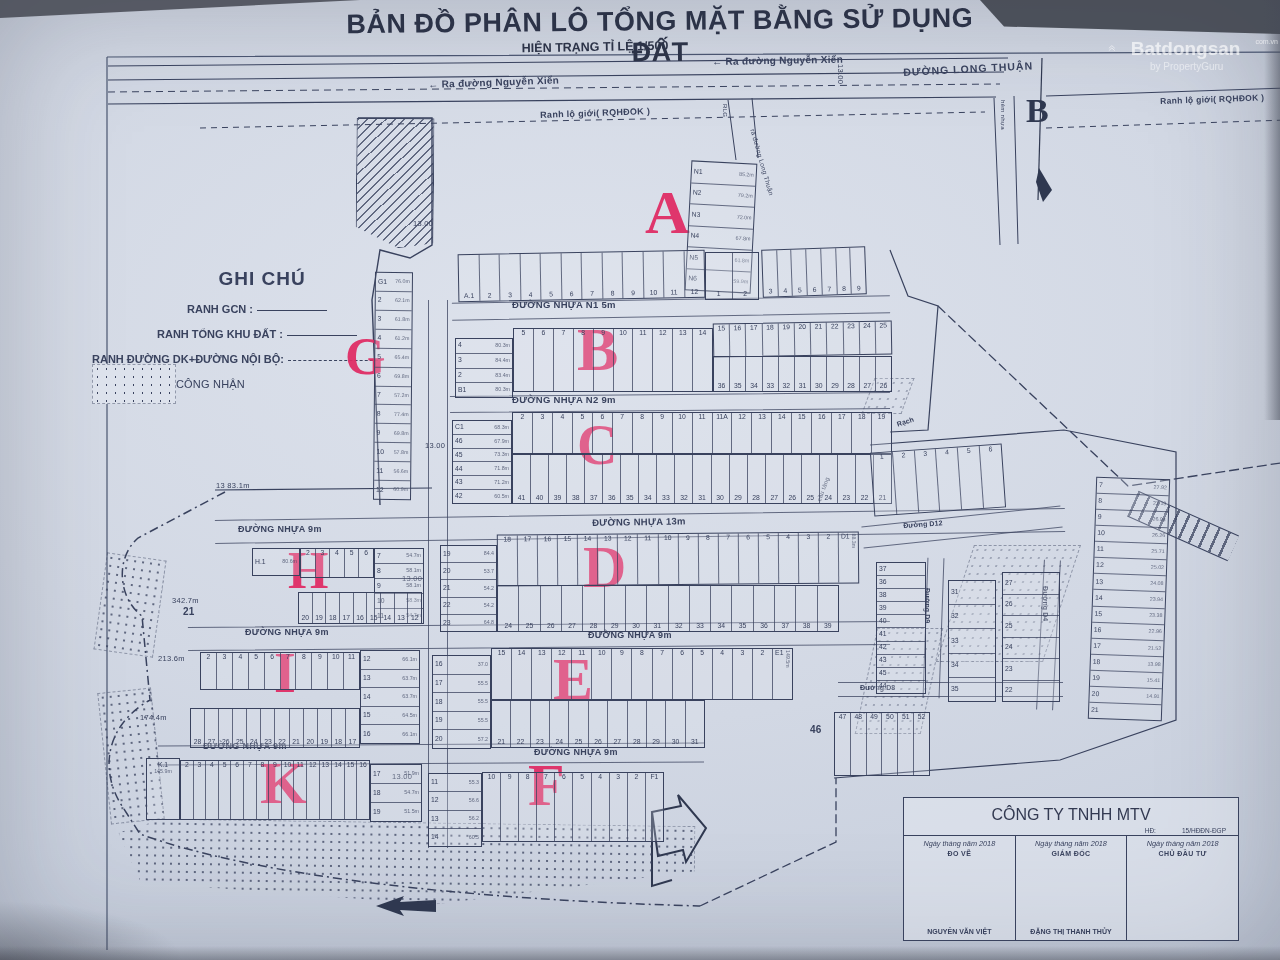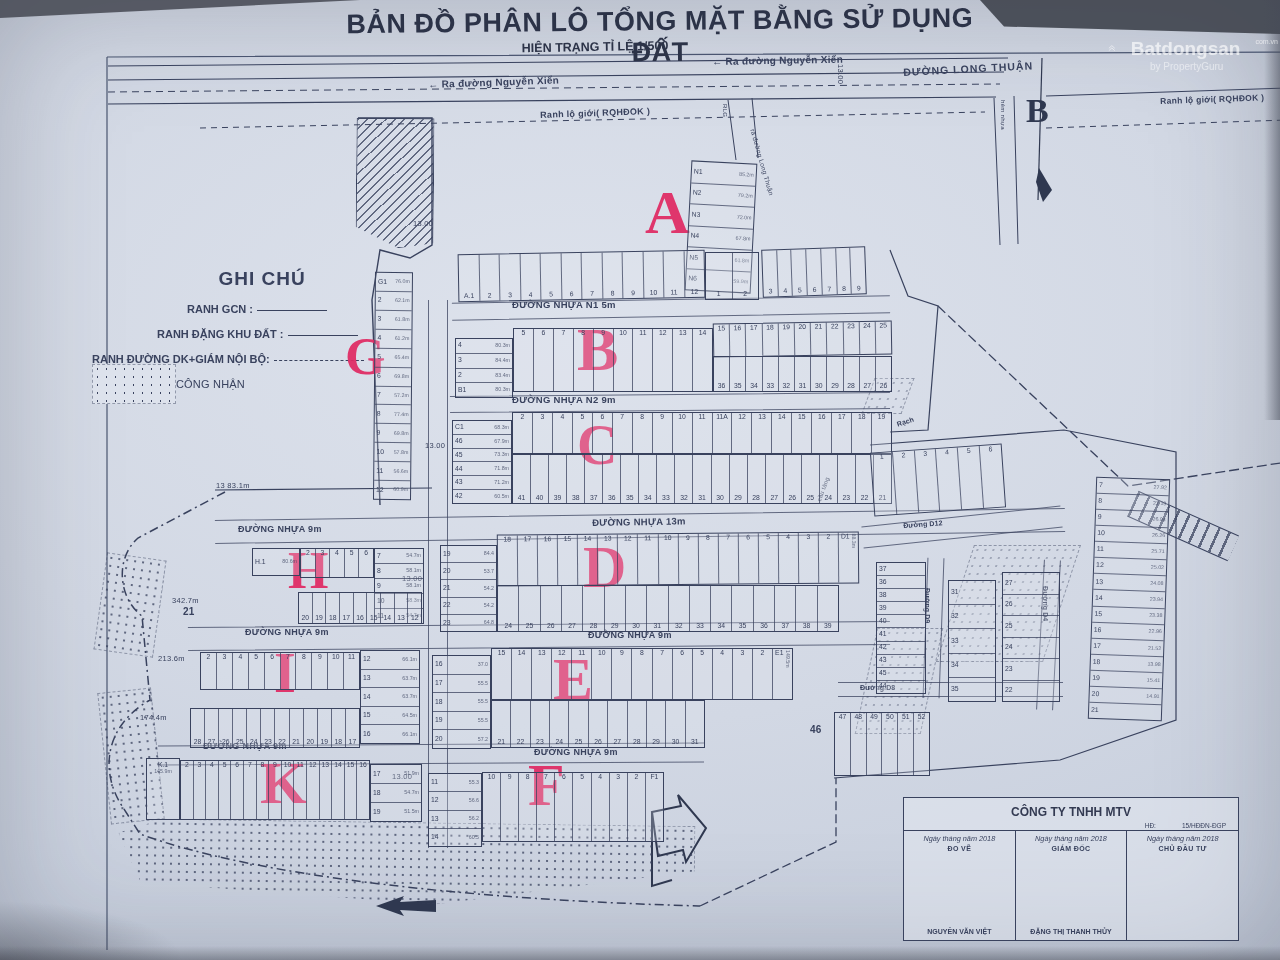--- a/index.html
+++ b/index.html
@@ -98,22 +98,22 @@
      background:repeating-linear-gradient(135deg,var(--ink-soft) 0 1.4px,transparent 1.4px 6.5px);}
   .dots{position:absolute;border:1px dashed var(--ink-faint);
      background-image:radial-gradient(var(--ink-soft) .8px,transparent .95px);
      background-size:8px 8px;}
   .ladder{position:absolute;border-top:1.2px solid var(--ink);border-bottom:1.2px solid var(--ink);
      background:repeating-linear-gradient(90deg,var(--ink-soft) 0 2.5px,transparent 2.5px 11px);}
 
   
   #sigtable{position:absolute;left:903px;top:797px;width:334px;height:142px;
      border:1.3px solid var(--ink);background:rgba(230,234,242,.5);display:flex;flex-direction:column;}
-  .sig-head{text-align:center;font-weight:bold;color:#333a52;
-     padding-top:7px;font-size:12px;line-height:1.25;}
+  .sig-head{text-align:center;font-weight:normal;color:#333a52;
+     padding-top:7px;font-size:16px;line-height:1.25;}
   .sig-hd{display:flex;justify-content:flex-end;gap:26px;font-size:6.5px;font-weight:normal;
      padding:2px 12px 1px 0;border-bottom:1.1px solid var(--ink);}
   .sig-cols{flex:1;display:flex;}
   .sig-col{flex:1;border-right:1.1px solid var(--ink);display:flex;flex-direction:column;
      align-items:center;padding-top:3px;}
   .sig-col:last-child{border-right:none;}
   .sig-date{font-size:7.3px;font-style:italic;white-space:nowrap;}
   .sig-role{font-size:7px;font-weight:bold;margin-top:2px;letter-spacing:.4px;}
   .sig-name{font-size:7px;font-weight:bold;margin-top:auto;margin-bottom:5px;white-space:nowrap;}
 
@@ -178,22 +178,22 @@
       <span class="wm-domain">com.vn</span>
     </div>
     <div class="wm-tag">by PropertyGuru</div>
   </div>
 
   <div id="compassB">B</div>
 
   <div id="legend">
     <div class="lg-title">GHI CHÚ</div>
     <div class="lg-line lg1"><span>RANH GCN :</span><span class="rule"></span></div>
-    <div class="lg-line lg2"><span>RANH ĐẶNG KHU ĐẤT :</span><span class="rule"></span></div>
-    <div class="lg-line lg3"><span>RANH ĐƯỜNG DK+GIÁM NỘI BỘ:</span><span class="rule dashed"></span></div>
+    <div class="lg-line lg2"><span>RANH TỔNG KHU ĐẤT :</span><span class="rule"></span></div>
+    <div class="lg-line lg3"><span>RANH ĐƯỜNG DK+ĐƯỜNG NỘI BỘ:</span><span class="rule dashed"></span></div>
     <div class="lg-sw">
       <div class="sw dots"></div>
       <span>ĐẤT NN ĐƯỢC CÔNG NHẬN</span>
     </div>
   </div>
 
   <div class="lbl" style="left:712px;top:56px;transform:rotate(-1deg);font-size:10px;">
     <span>←</span>&nbsp;<span>Ra đường Nguyễn Xiển</span></div>
   <div class="lbl" style="left:428px;top:79px;transform:rotate(-2deg);font-size:10px;">
     <span>←</span>&nbsp;<span>Ra đường Nguyễn Xiển</span></div>

